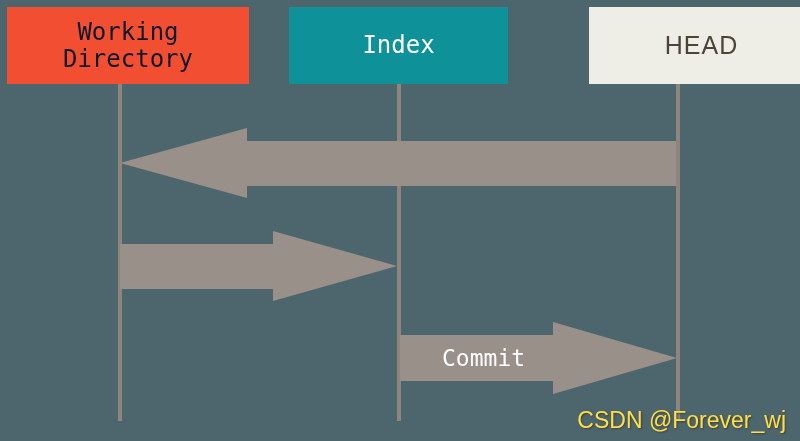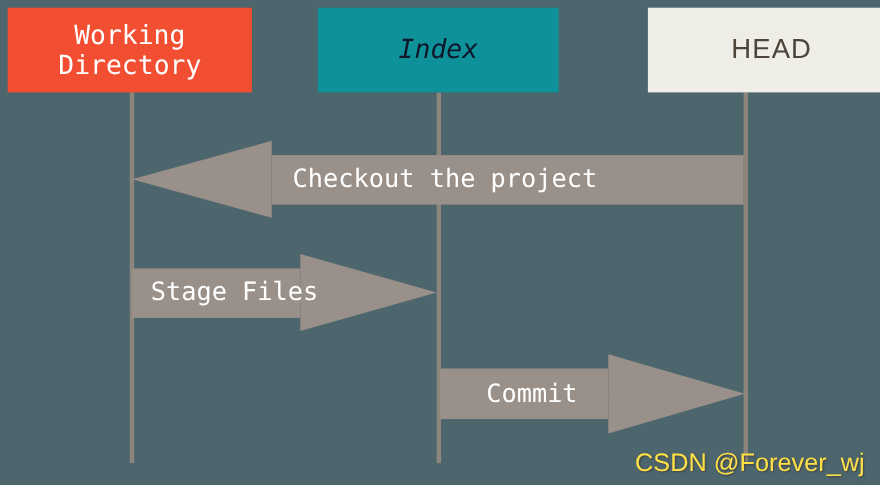--- a/index.html
+++ b/index.html
@@ -20,22 +20,22 @@
     top: 7px;
     height: 77px;
     display: flex;
     align-items: center;
     justify-content: center;
     text-align: center;
     z-index: 3;
     font-size: 24px;
   }
   .tbox .lbl { white-space: pre-line; line-height: 27px; }
-  .box-wd    { left: 7px;   width: 222px; background: #f14e32; color: #ffffff; }
-  .box-index { left: 289px; width: 219px; background: #0e9199; color: #0f172a; font-style: italic; }
+  .box-wd    { left: 7px;   width: 242px; background: #f14e32; color: #0f172a; }
+  .box-index { left: 289px; width: 219px; background: #0e9199; color: #ffffff; }
   .box-head  { left: 589px; width: 225px; background: #efeee6; color: #4d4439;
                font-family: "Liberation Sans", sans-serif; font-size: 25px; letter-spacing: 1px; }
 
   
   .lifeline {
     position: absolute;
     top: 84px;
     width: 4px;
     height: 337px;
     background: #8e857d;
@@ -118,25 +118,23 @@
   </div>
   <div class="tbox box-index">
     <span class="lbl">Index</span>
   </div>
   <div class="tbox box-head">
     <span class="lbl">HEAD</span>
   </div>
 
   <div class="arrow-body checkout-body"></div>
   <div class="arrow-head head-left checkout-head"></div>
-  <div class="arrow-label checkout-label">Checkout the project</div>
 
   <div class="arrow-body stage-body"></div>
   <div class="arrow-head head-right stage-head"></div>
-  <div class="arrow-label stage-label">Stage Files</div>
 
   <div class="arrow-body commit-body"></div>
   <div class="arrow-head head-right commit-head"></div>
   <div class="arrow-label commit-label">Commit</div>
 
   <div class="watermark">CSDN @Forever_wj</div>
 
 </div>
 
 </body></html>

